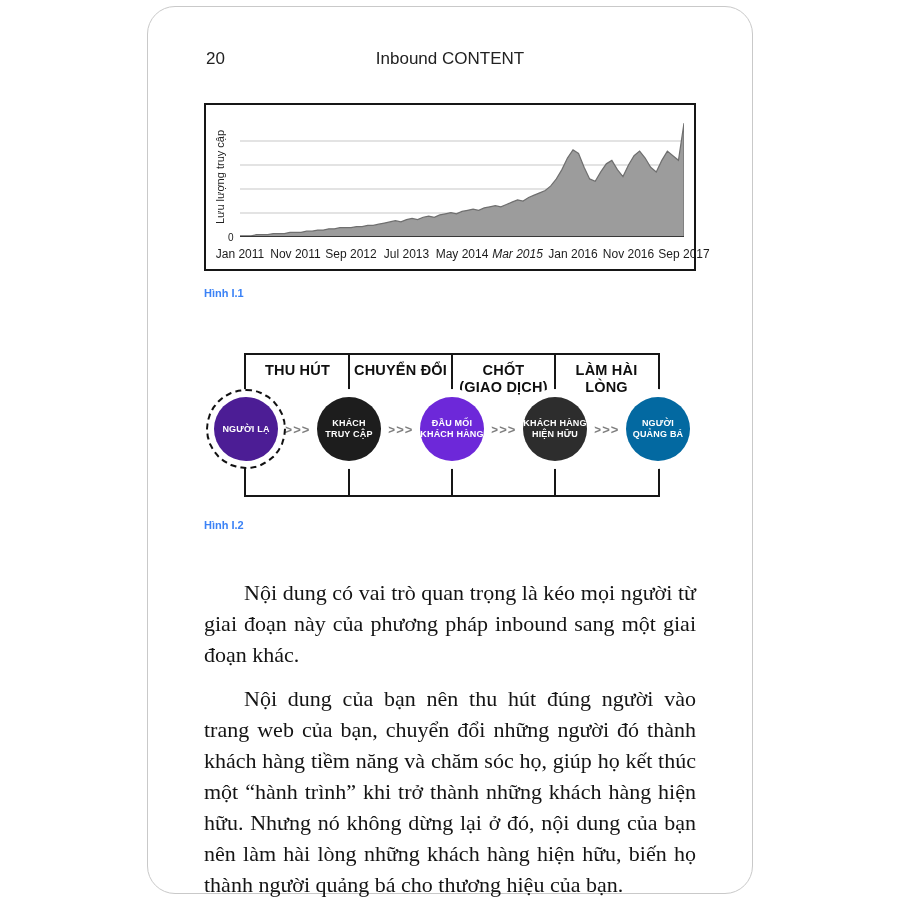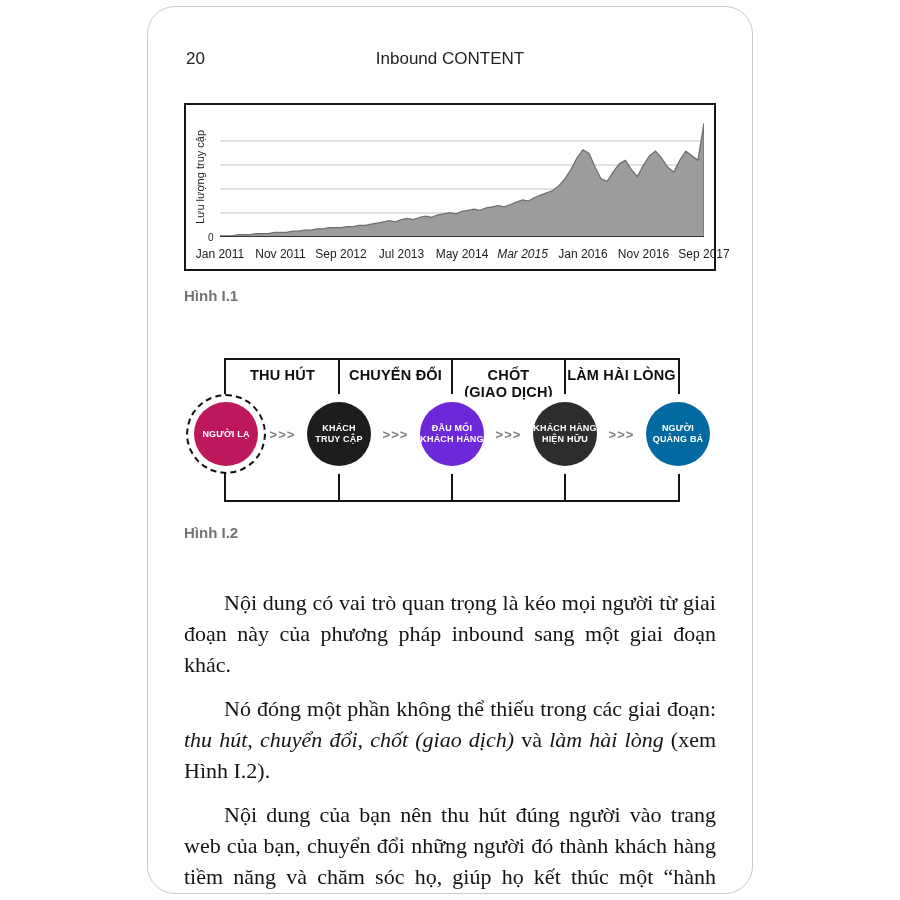--- a/index.html
+++ b/index.html
@@ -8,21 +8,21 @@
     width: 900px; height: 900px; overflow: hidden;
     font-family: "Liberation Sans", sans-serif;
     color: #141414;
   }
   .card {
     width: 606px; height: 888px;
     margin: 6px auto 0;
     background: #fff;
     border: 1px solid #c9c9c9;
     border-radius: 28px;
-    padding: 0 36px;
+    padding: 0 56px;
     position: relative;
   }
   
   .pg-header { margin-top: 42px; position: relative; height: 22px; }
   .page-num { position: absolute; left: 2px; top: 0; font-size: 17px; color: #222; }
   .header-title { display: block; text-align: center; font-size: 17px; color: #222; }
 
   
   .figure1 { margin-top: 32px; }
   .chart-box { position: relative; height: 168px; border: 2px solid #161616; background: #fff; }
@@ -32,21 +32,21 @@
     font-size: 11px; white-space: nowrap; color: #222;
   }
   .plot { position: absolute; left: 34px; right: 10px; top: 12px; bottom: 32px; }
   .plot svg { width: 100%; height: 100%; display: block; }
   .zero-label { position: absolute; left: 22px; bottom: 26px; font-size: 10px; color: #222; }
   .xticks { position: absolute; left: 34px; right: 10px; bottom: 8px; height: 14px; }
   .xticks span {
     position: absolute; transform: translateX(-50%);
     font-size: 12px; white-space: nowrap; color: #1c1c1c;
   }
-  .fig-caption { margin-top: 16px; font-weight: bold; font-size: 15px; color: #737373; }
+  .fig-caption { margin-top: 16px; font-weight: bold; font-size: 11px; color: #3b82f6; }
 
   
   .figure2 { margin-top: 50px; }
   .diagram { position: relative; height: 154px; }
   .frect { position: absolute; left: 40px; right: 36px; top: 4px; bottom: 6px; border: 2px solid #161616; }
   .divider { position: absolute; top: 0; bottom: 0; width: 2px; background: #161616; transform: translateX(-50%); }
   .stage {
     position: absolute; top: 7px; width: 25%; text-align: center;
     font-weight: bold; font-size: 14.5px; letter-spacing: .2px;
     white-space: pre-line; line-height: 1.15; color: #0f0f0f;
@@ -131,21 +131,21 @@
         <div class="stage" style="left:50%">CHỐT
 (GIAO DỊCH)</div>
         <div class="stage" style="left:75%">LÀM HÀI LÒNG</div>
 
         <span class="arrow" style="left:12.5%">&gt;&gt;&gt;</span>
         <span class="arrow" style="left:37.5%">&gt;&gt;&gt;</span>
         <span class="arrow" style="left:62.5%">&gt;&gt;&gt;</span>
         <span class="arrow" style="left:87.5%">&gt;&gt;&gt;</span>
 
         <div class="node dashed" style="left:0%">
-          <div class="node-circle" style="background: #be185d;">NGƯỜI LẠ</div>
+          <div class="node-circle" style="background: #4c1d95;">NGƯỜI LẠ</div>
         </div>
         <div class="node" style="left:25%">
           <div class="node-circle" style="background: rgb(29, 29, 29);">KHÁCH
 TRUY CẬP</div>
         </div>
         <div class="node" style="left:50%">
           <div class="node-circle" style="background: #6d28d9;">ĐẦU MỐI
 KHÁCH HÀNG</div>
         </div>
         <div class="node" style="left:75%">
@@ -156,17 +156,16 @@
           <div class="node-circle" style="background: #0369a1;">NGƯỜI
 QUẢNG BÁ</div>
         </div>
       </div>
     </div>
     <figcaption class="fig-caption">Hình I.2</figcaption>
   </figure>
 
   <div class="body-text" id="paragraphs">
       <p><span>Nội dung có vai trò quan trọng là kéo mọi người từ giai đoạn này của phương pháp inbound sang một giai đoạn khác.</span></p>
-      <p><span>Nó đóng một phần không thể thiếu trong các giai đoạn: </span><em>thu hút, chuyển đổi, chốt (giao dịch)</em><span> và </span><em>làm hài lòng</em><span> (xem Hình I.2).</span></p>
       <p><span>Nội dung của bạn nên thu hút đúng người vào trang web của bạn, chuyển đổi những người đó thành khách hàng tiềm năng và chăm sóc họ, giúp họ kết thúc một “hành trình” khi trở thành những khách hàng hiện hữu. Nhưng nó không dừng lại ở đó, nội dung của bạn nên làm hài lòng những khách hàng hiện hữu, biến họ thành người quảng bá cho thương hiệu của bạn.</span></p>
     </div>
 
 </div>
 
 </body></html>

